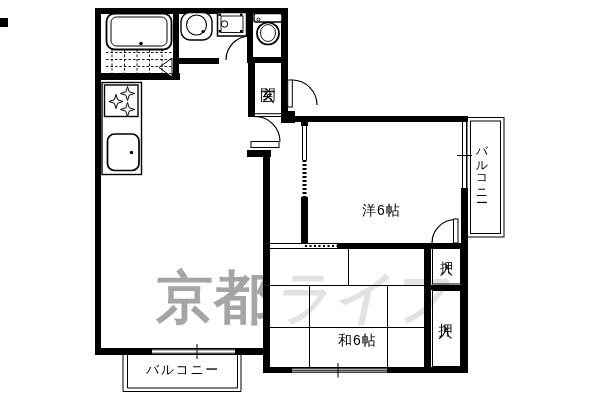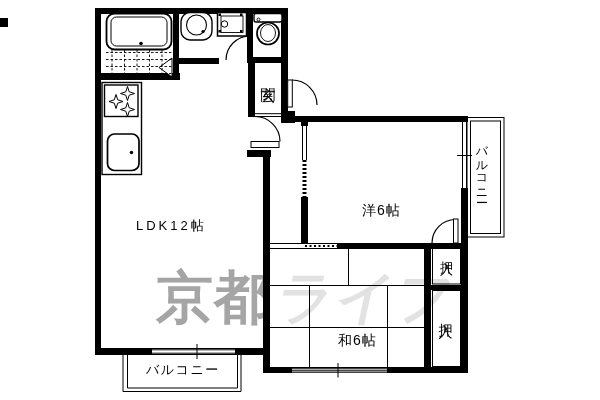--- a/index.html
+++ b/index.html
@@ -180,21 +180,20 @@
     </g>
 
     <g fill="none" stroke="#000" stroke-width="1">
       <rect x="467" y="117.5" width="37" height="119.5"></rect>
       <rect x="470.5" y="121" width="30" height="112.5"></rect>
       <path d="M123,355 V391.5 H241 V355"></path>
       <path d="M127.5,355 V388 H237.5 V355"></path>
     </g>
   </svg>
 
-  <div class="label lbl-ldk">LDK12帖</div>
   <div class="label lbl-yo">洋6帖</div>
   <div class="label lbl-wa">和6帖</div>
   <div class="label lbl-genkan vtext">玄関</div>
   <div class="label lbl-oshi-u vtext">押入</div>
   <div class="label lbl-oshi-l vtext">押入</div>
   <div class="label lbl-balc-r vtext">バルコニー</div>
   <div class="label lbl-balc-b">バルコニー</div>
 </div>
 
 </body></html>

